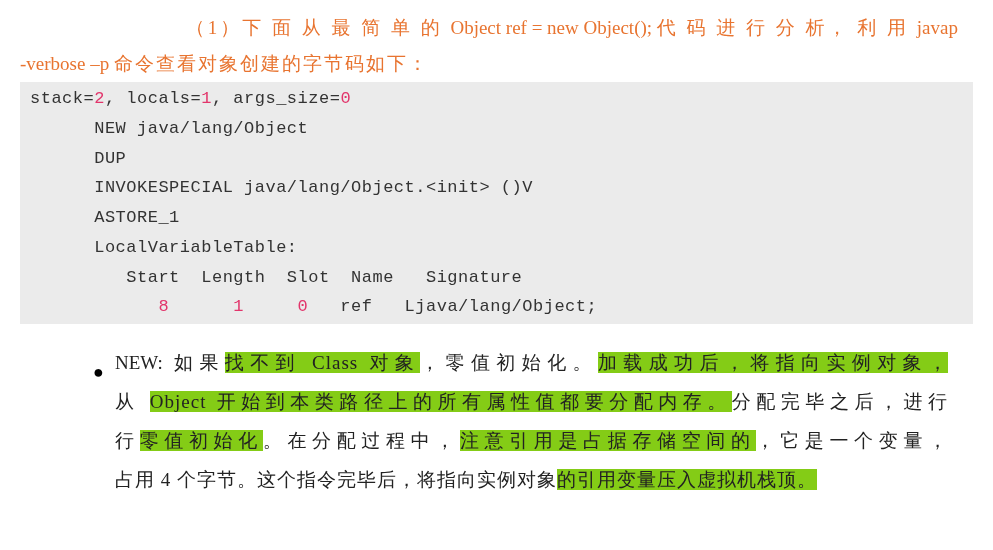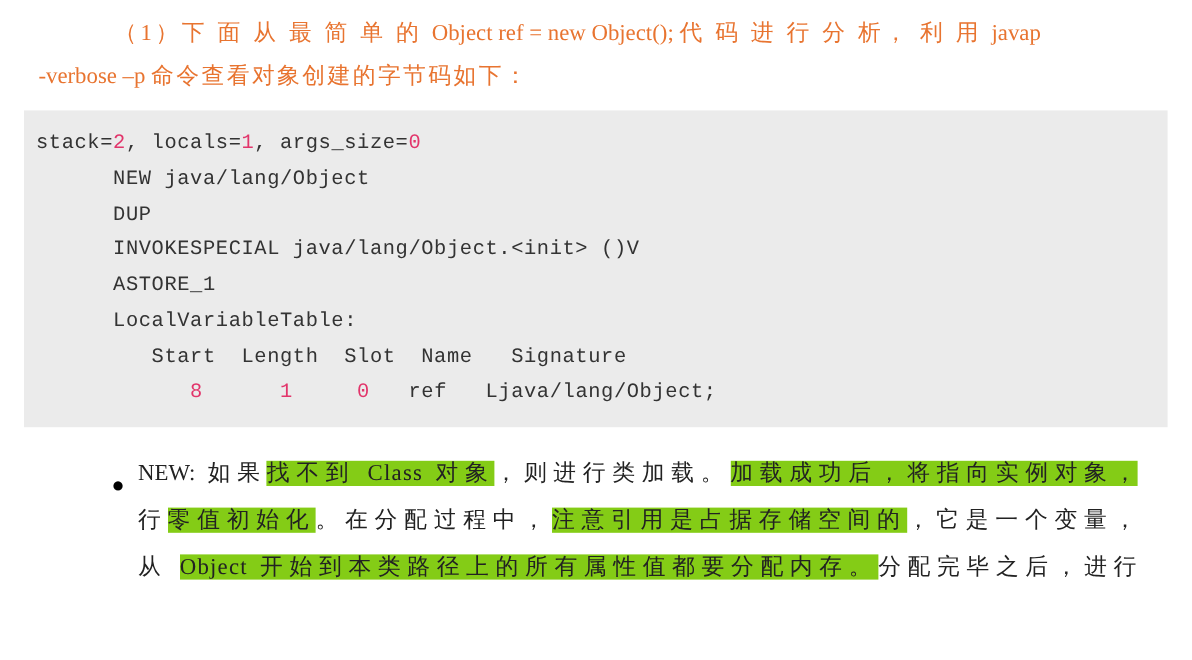--- a/index.html
+++ b/index.html
@@ -17,32 +17,32 @@
     }
     .intro {
       color: #e87430;
       font-size: 19px;
       line-height: 1.9;
       padding-left: 75px;
       padding-right: 15px;
       letter-spacing: 3px;
       text-indent: -76px;
       margin-left: 76px;
+      text-align: right;
     }
     .intro-line2 {
       color: #e87430;
       font-size: 19px;
       line-height: 1.9;
       letter-spacing: 2px;
-      margin-left: 12px;
+      margin-left: 0;
     }
     .code-block {
       background: #ebebeb;
-      margin-top: 10px;
-      padding: 13px 10px;
+      padding: 2px 10px;
       font-family: "Courier New", Courier, monospace;
       font-size: 17px;
       line-height: 1.75;
       color: #333;
       white-space: pre;
       letter-spacing: 0.5px;
     }
     .code-block .num {
       color: #e2356b;
     }
@@ -98,21 +98,24 @@
 <span>      DUP</span>
 <span>      INVOKESPECIAL java/lang/Object.&lt;init&gt; ()V</span>
 <span>      ASTORE_1</span>
 <span>      LocalVariableTable:</span>
 <span>         Start  Length  Slot  Name   Signature</span>
 <span>            </span><span class="num">8</span><span>      </span><span class="num">1</span><span>     </span><span class="num">0</span><span>   ref   Ljava/lang/Object;</span></div>
 
 <div class="bullet-section">
   <div class="bullet-row">
     <span class="bullet-dot">●</span>
-    <span class="bold-label">NEW:</span><span> 如果</span><span class="hl"><span>找不到 Class 对象</span></span><span>，则进行类加载。</span><span class="hl">加载成功后，将指向实例对象，</span>
+    <span class="bold-label">NEW:</span><span> 如果</span><span class="hl"><span>找不到 Class 对象</span></span><span>，零值初始化。</span><span class="hl">加载成功后，将指向实例对象，</span>
+  </div>
+  <div class="bullet-row">
+    <span>从 </span><span class="hl">Object 开始到本类路径上的所有属性值都要分配内存。</span><span>分配完毕之后，进行</span>
   </div>
   <div class="bullet-row">
     <span>行</span><span class="hl">零值初始化</span><span>。在分配过程中，</span><span class="hl">注意引用是占据存储空间的</span><span>，它是一个变量，</span>
   </div>
-  <div class="bullet-row">
-    <span>从 </span><span class="hl">Object 开始到本类路径上的所有属性值都要分配内存。</span><span>分配完毕之后，进行</span>
+  <div class="bullet-row last">
+    <span>占用 4 个字节。这个指令完毕后，将指向实例对象</span><span class="hl">的引用变量压入虚拟机栈顶。</span>
   </div>
 </div>
 
 </body></html>

